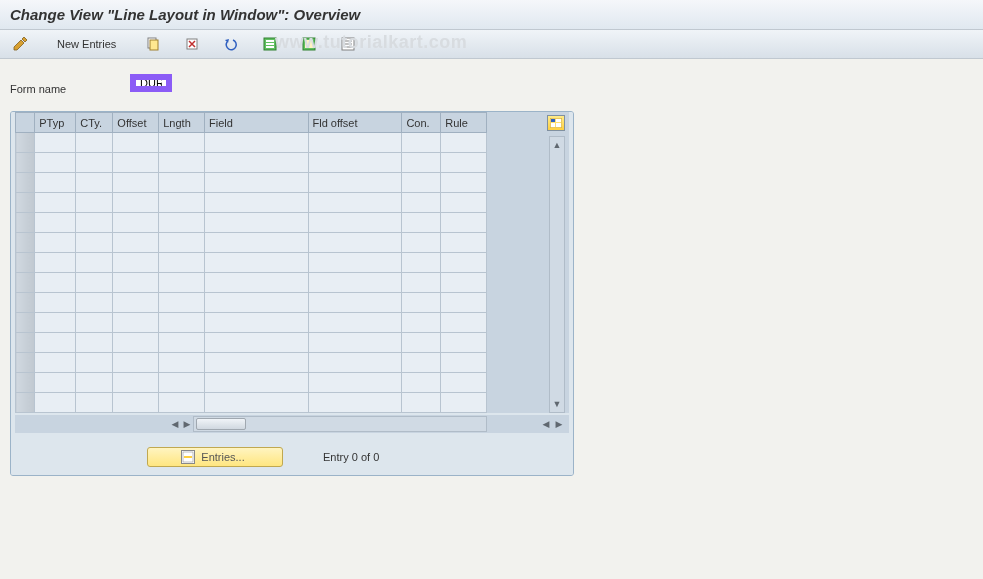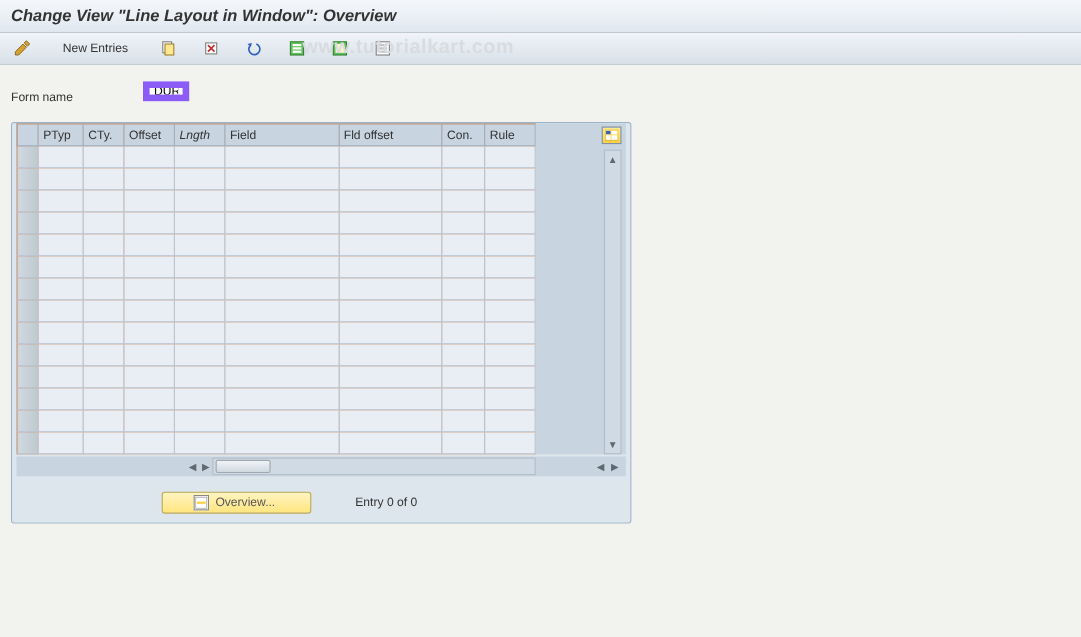--- a/index.html
+++ b/index.html
@@ -151,21 +151,21 @@
       color: #606870;
       font-size: 9px;
       display: flex;
       align-items: center;
       justify-content: center;
       cursor: pointer;
     }
     table.data-grid {
       border-collapse: collapse;
       width: 100%;
-      background: #f97316;
+      background: #14b8a6;
     }
     table.data-grid th {
       background: #c8d4e0;
       border: 1px solid #a0b0c0;
       font-weight: normal;
       font-size: 11px;
       text-align: left;
       padding: 2px 4px;
       height: 20px;
       color: #333;
@@ -177,21 +177,21 @@
       padding: 0;
     }
     table.data-grid td.row-selector {
       background: linear-gradient(to right, #d0d8e0, #c0c8d0);
       width: 16px;
     }
     th.col-selector { width: 16px; background: #c8d4e0; }
     th.col-ptyp { width: 34px; }
     th.col-cty { width: 28px; }
     th.col-offset { width: 38px; }
-    th.col-lngth { width: 38px; font-style: italic; }
+    th.col-lngth { width: 38px; }
     th.col-field { width: 86px; }
     th.col-fldoffset { width: 78px; }
     th.col-con { width: 28px; }
     th.col-rule { width: 38px; }
     .hscroll-row {
       display: flex;
       align-items: center;
       height: 18px;
       background: #c8d4e0;
       margin-top: 2px;
@@ -529,18 +529,18 @@
       </div>
     </div>
     <div class="panel-footer">
       <span class="position-btn">
         <span class="pos-icon">
           <svg width="12" height="12" viewBox="0 0 12 12">
               <rect x="1" y="1" width="10" height="10" fill="#fff" stroke="#808080" stroke-width="0.5"></rect>
               <rect x="2" y="5" width="8" height="2" fill="#ffd040"></rect>
             </svg>
         </span>
-        <span>Overview...</span>
+        <span>Entries...</span>
       </span>
       <span class="entry-text">Entry 0 of 0</span>
     </div>
   </div>
 </div>
 
 </body></html>

